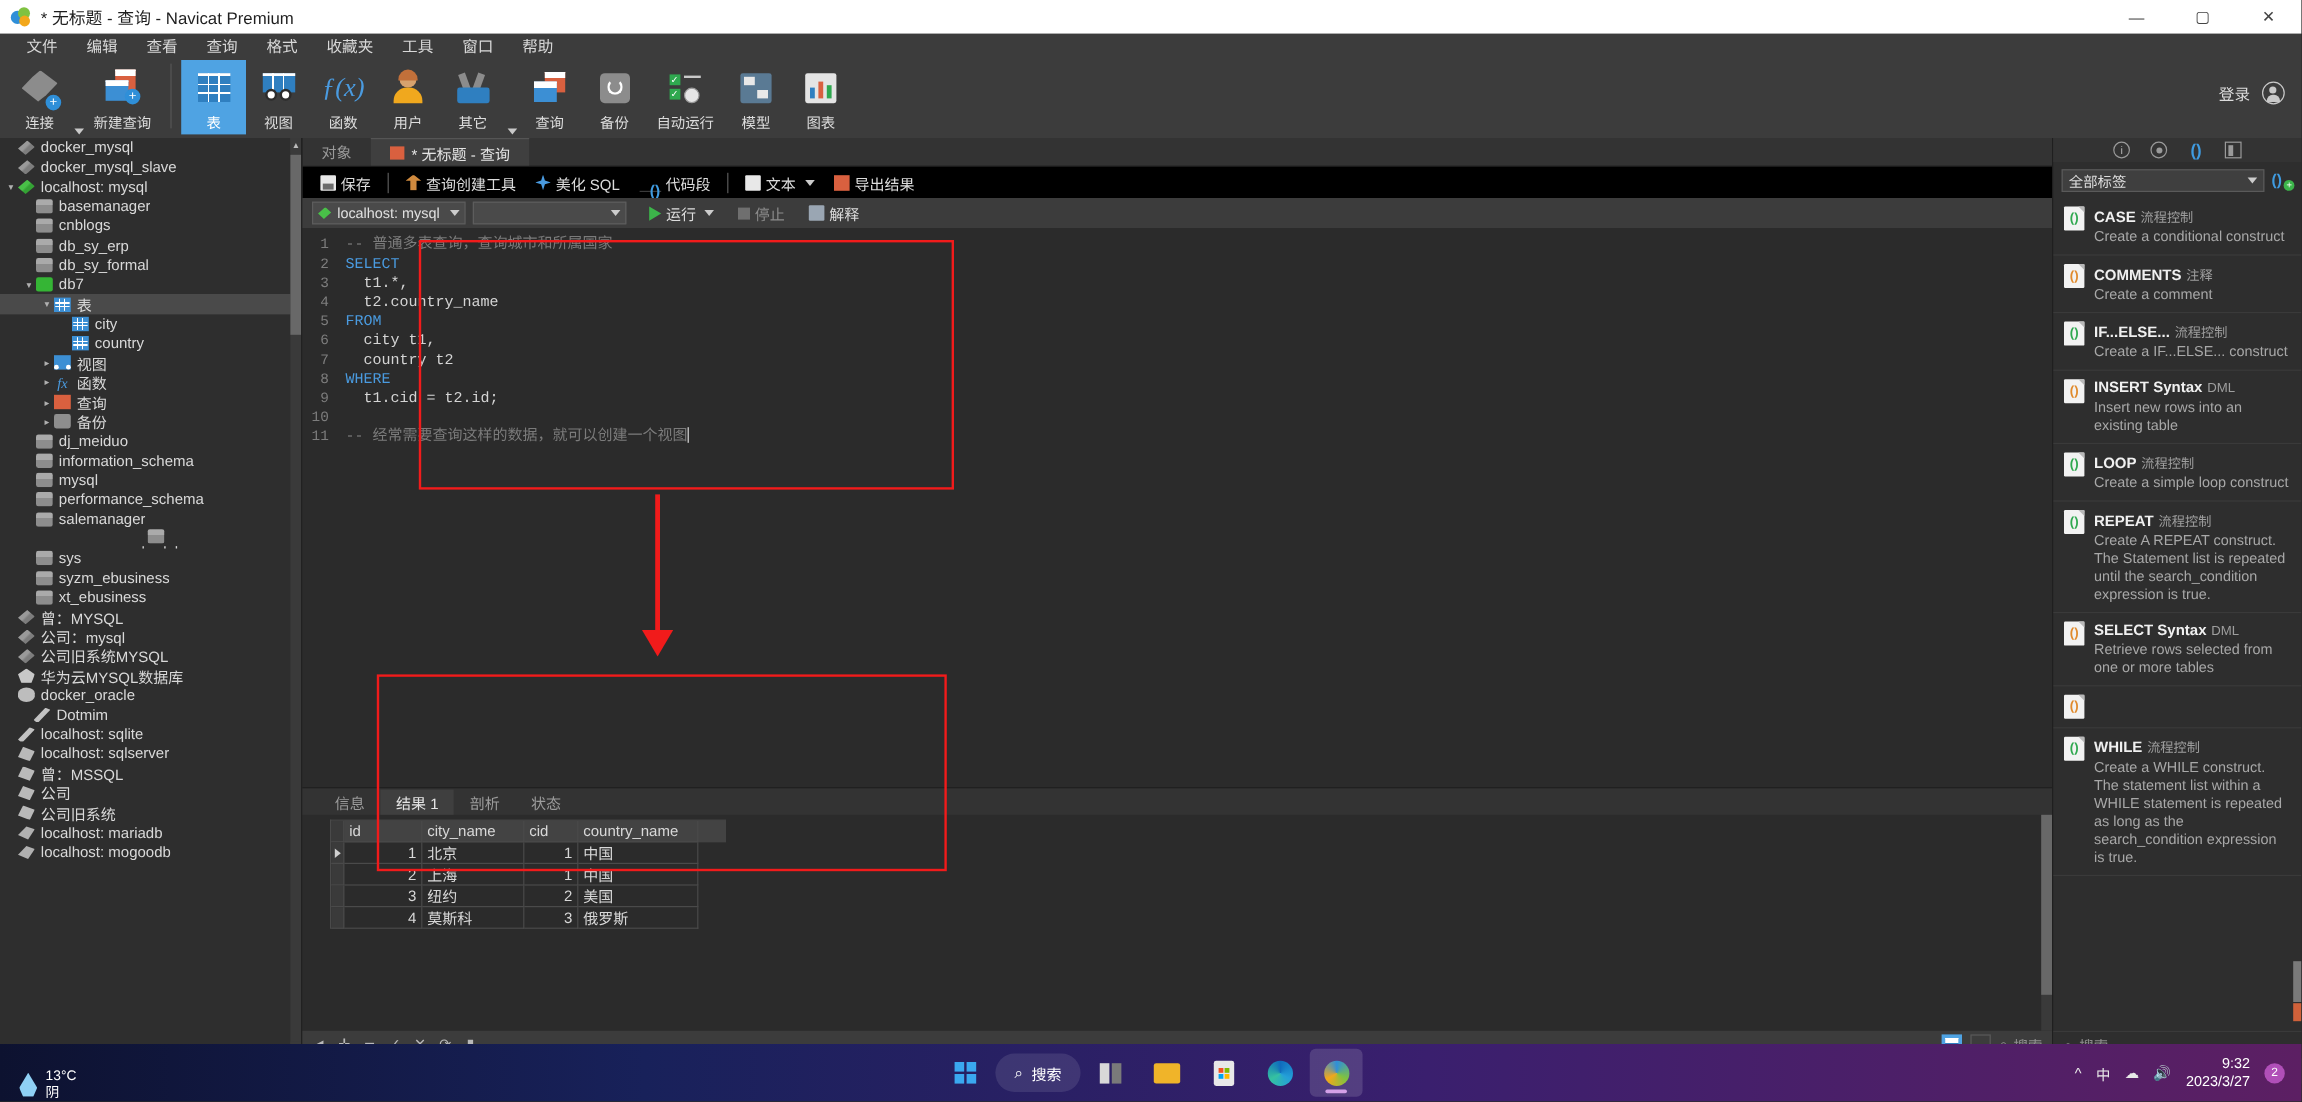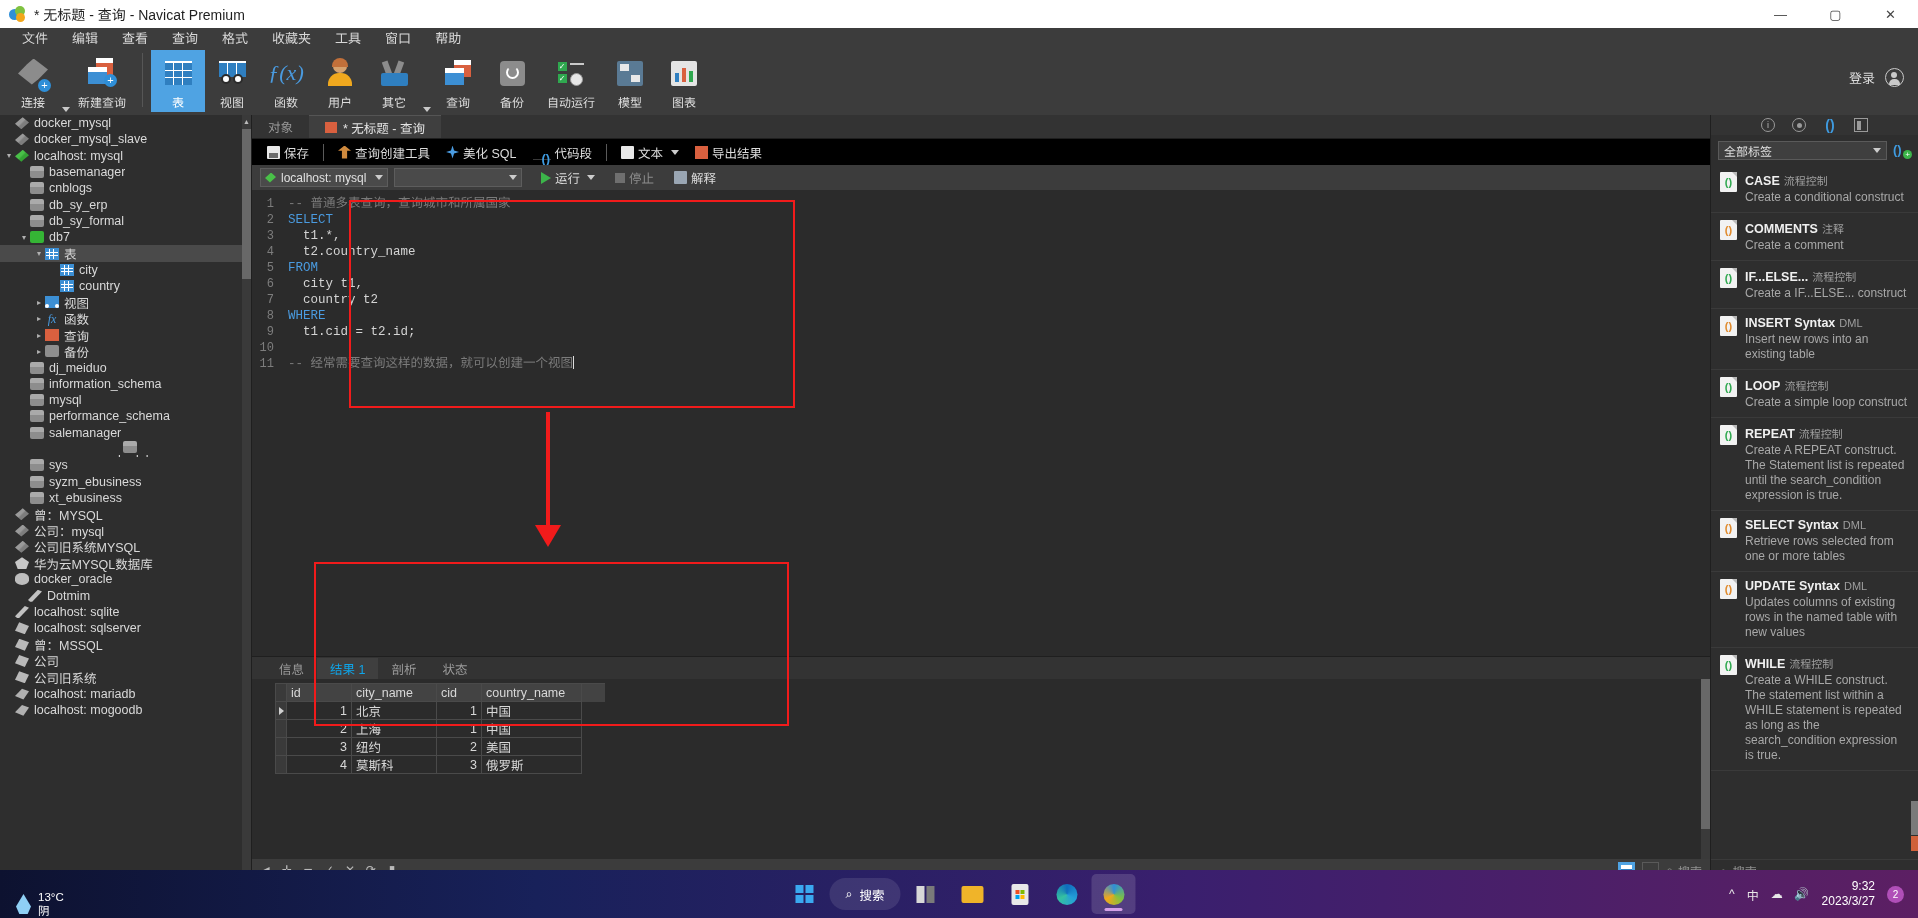--- a/index.html
+++ b/index.html
@@ -137,21 +137,21 @@
   .cm{color:#7b7b7b;}
   .kw{color:#4a9be0;}
   .cursor{display:inline-block;width:1px;height:13px;background:#ddd;vertical-align:-2px;}
 
   
   .results{height:225px;background:#2b2b2b;display:flex;flex-direction:column;
            border-top:1px solid #1f1f1f;position:relative;}
   .rtabs{height:22px;background:#333;display:flex;align-items:flex-end;padding-left:14px;}
   .rtabs .rtab{height:21px;padding:0 13px;display:flex;align-items:center;
                font-size:12.5px;color:#9c9c9c;}
-  .rtabs .rtab.active{background:#3f3f3f;color:#0ea5e9;}
+  .rtabs .rtab.active{background:#3f3f3f;color:#e5e5e5;}
   .grid{margin:4px 0 0 23px;border:1px solid #4a4a4a;border-right:none;border-bottom:none;
         width:330px;}
   .grow{display:flex;height:18px;font-size:12.5px;}
   .ghead{background:#434343;color:#e2e2e2;}
   .gmark{width:11px;border-right:1px solid #4a4a4a;border-bottom:1px solid #4a4a4a;
          background:#3a3a3a;display:flex;align-items:center;justify-content:center;}
   .gmark .tri{width:0;height:0;border-top:4px solid transparent;border-bottom:4px solid transparent;
               border-left:5px solid #d0d0d0;}
   .gcell{border-right:1px solid #4a4a4a;border-bottom:1px solid #4a4a4a;
          padding:0 4px;display:flex;align-items:center;color:#d8d8d8;overflow:hidden;}
@@ -843,24 +843,20 @@
             </div>
             <div class="snip">
               <div class="sico" style="color: rgb(224, 138, 44);">()</div>
               <div class="sbody">
                 <div class="stitle">SELECT Syntax<span class="stag">DML</span></div>
                 <div class="sdesc">Retrieve rows selected from one or more tables</div>
               </div>
             </div>
             <div class="snip">
               <div class="sico" style="color: rgb(224, 138, 44);">()</div>
-              <div class="sbody">
-                <div class="stitle">UPDATE Syntax<span class="stag">DML</span></div>
-                <div class="sdesc">Updates columns of existing rows in the named table with new values</div>
-              </div>
             </div>
             <div class="snip">
               <div class="sico" style="color: rgb(47, 168, 79);">()</div>
               <div class="sbody">
                 <div class="stitle">WHILE<span class="stag">流程控制</span></div>
                 <div class="sdesc">Create a WHILE construct. The statement list within a WHILE statement is repeated as long as the search_condition expression is true.</div>
               </div>
             </div>
           </div>
         <div class="rscroll">

